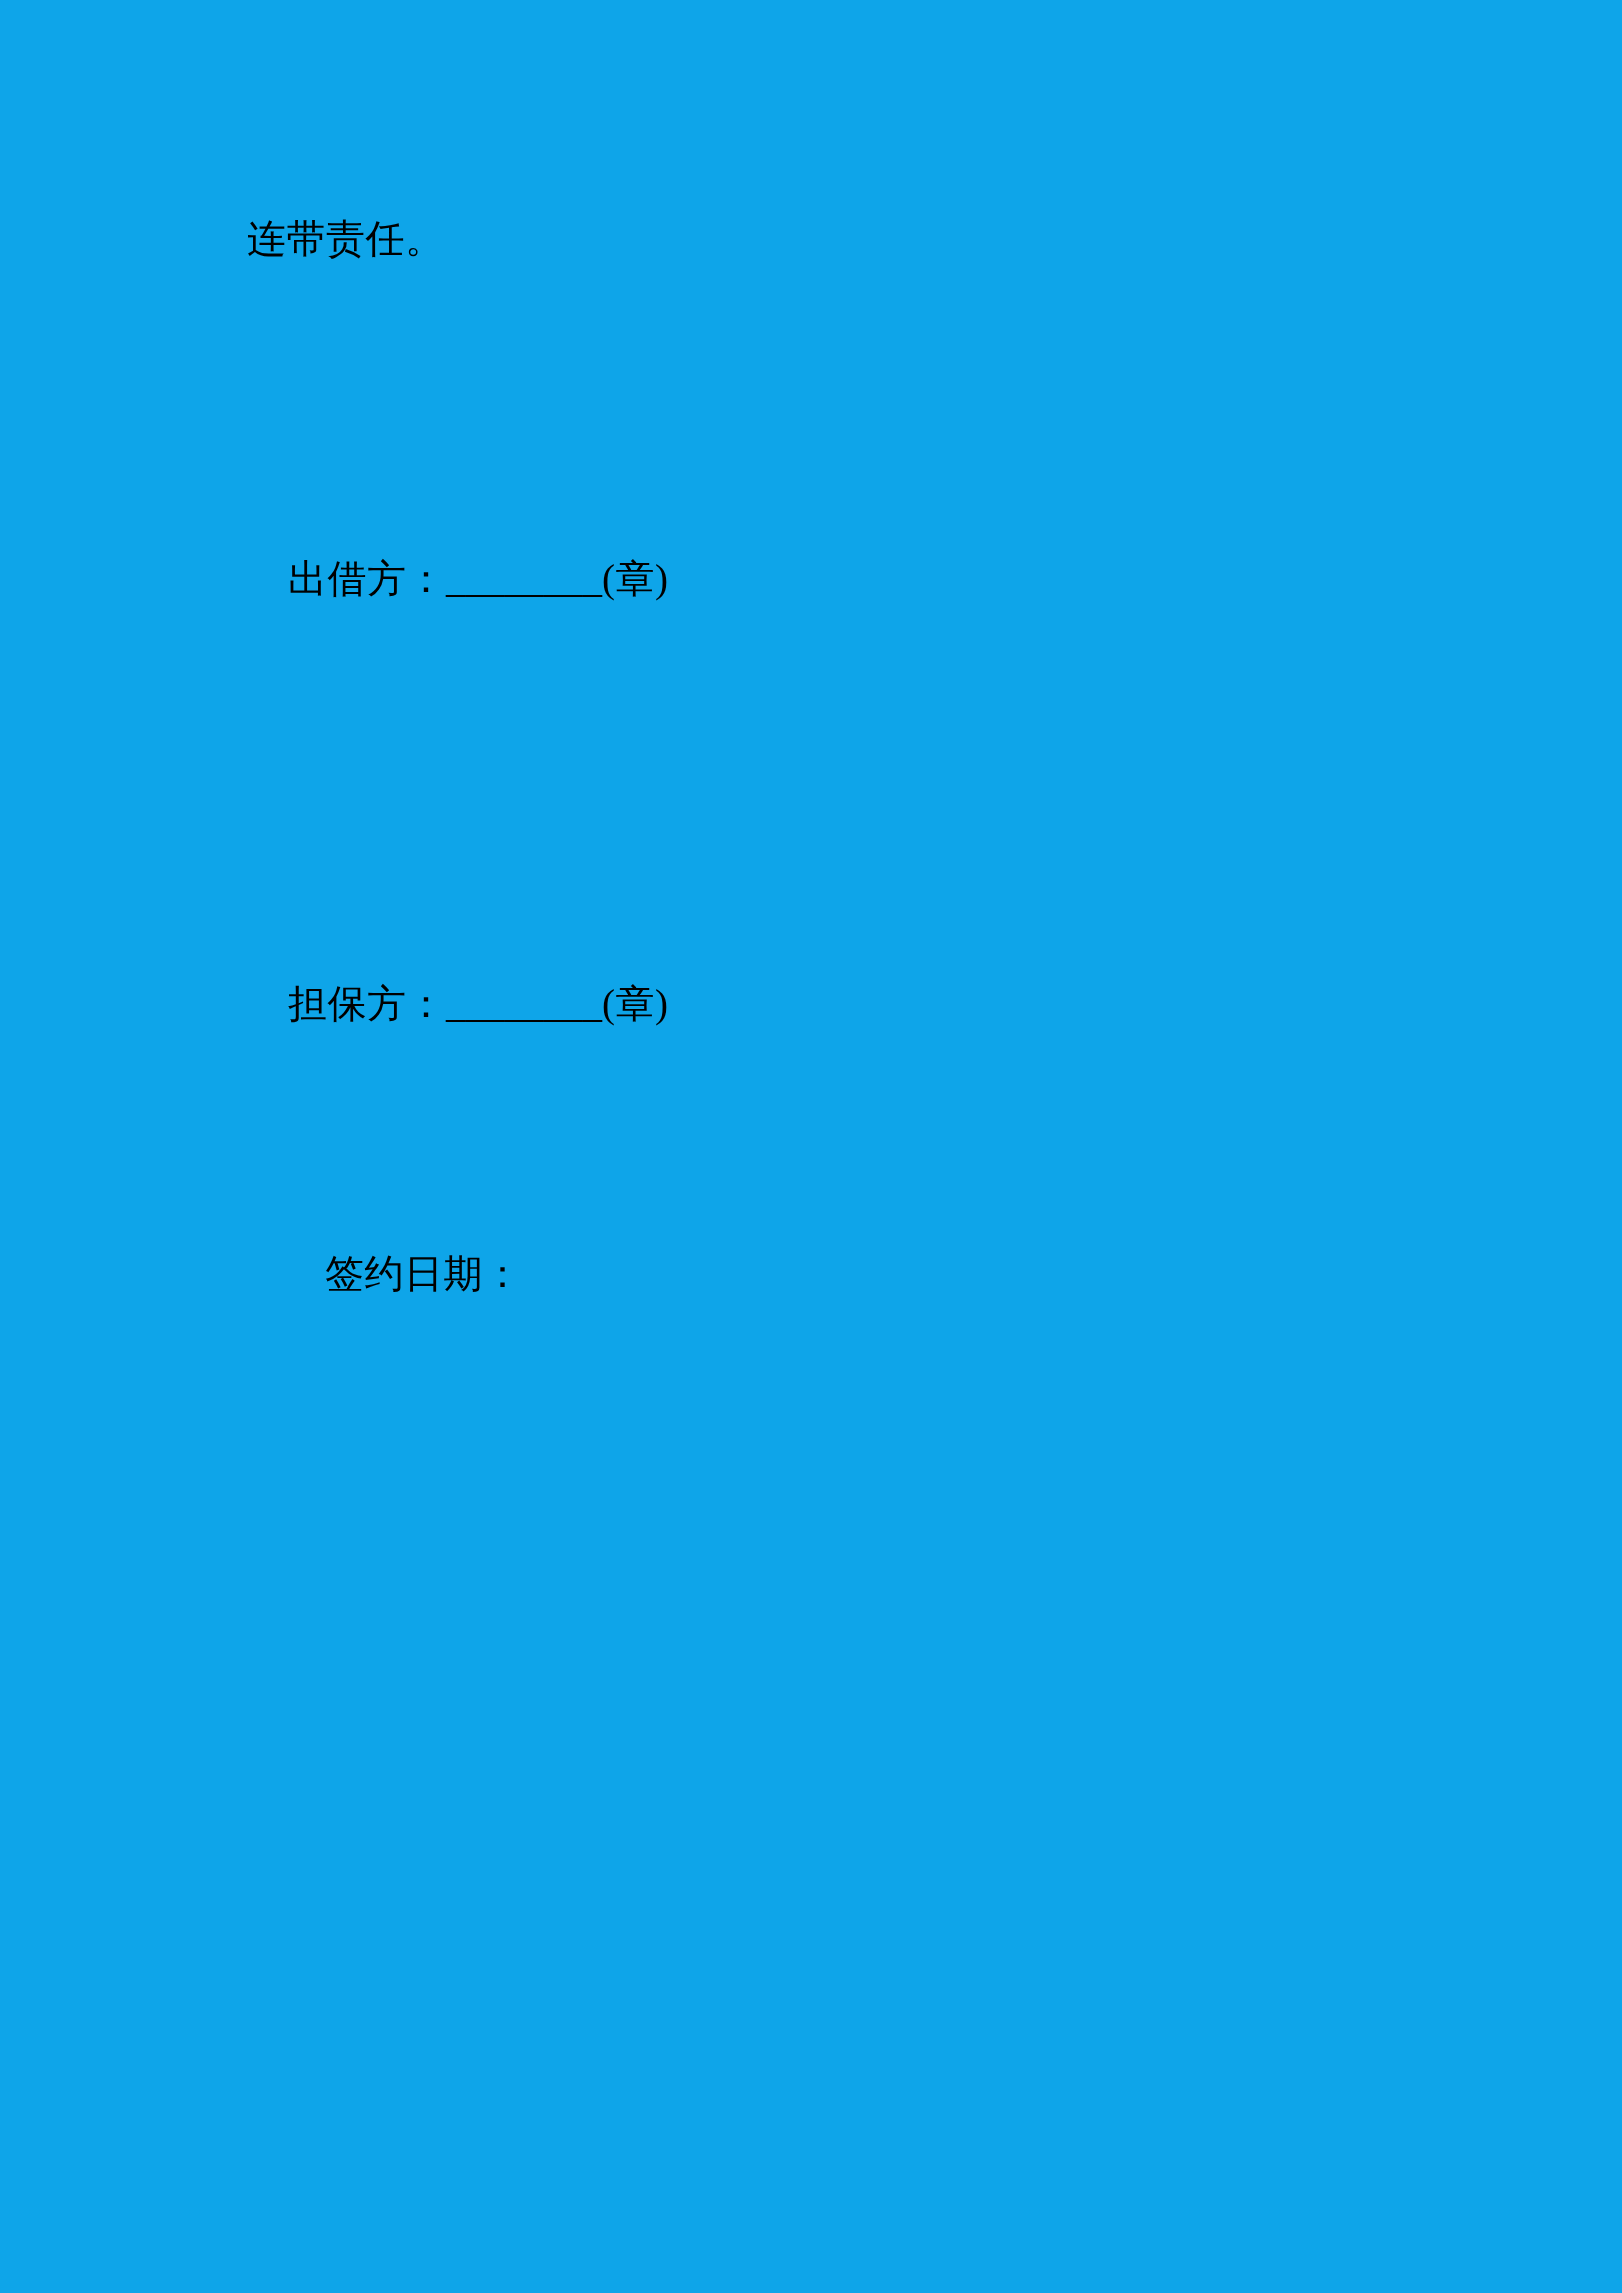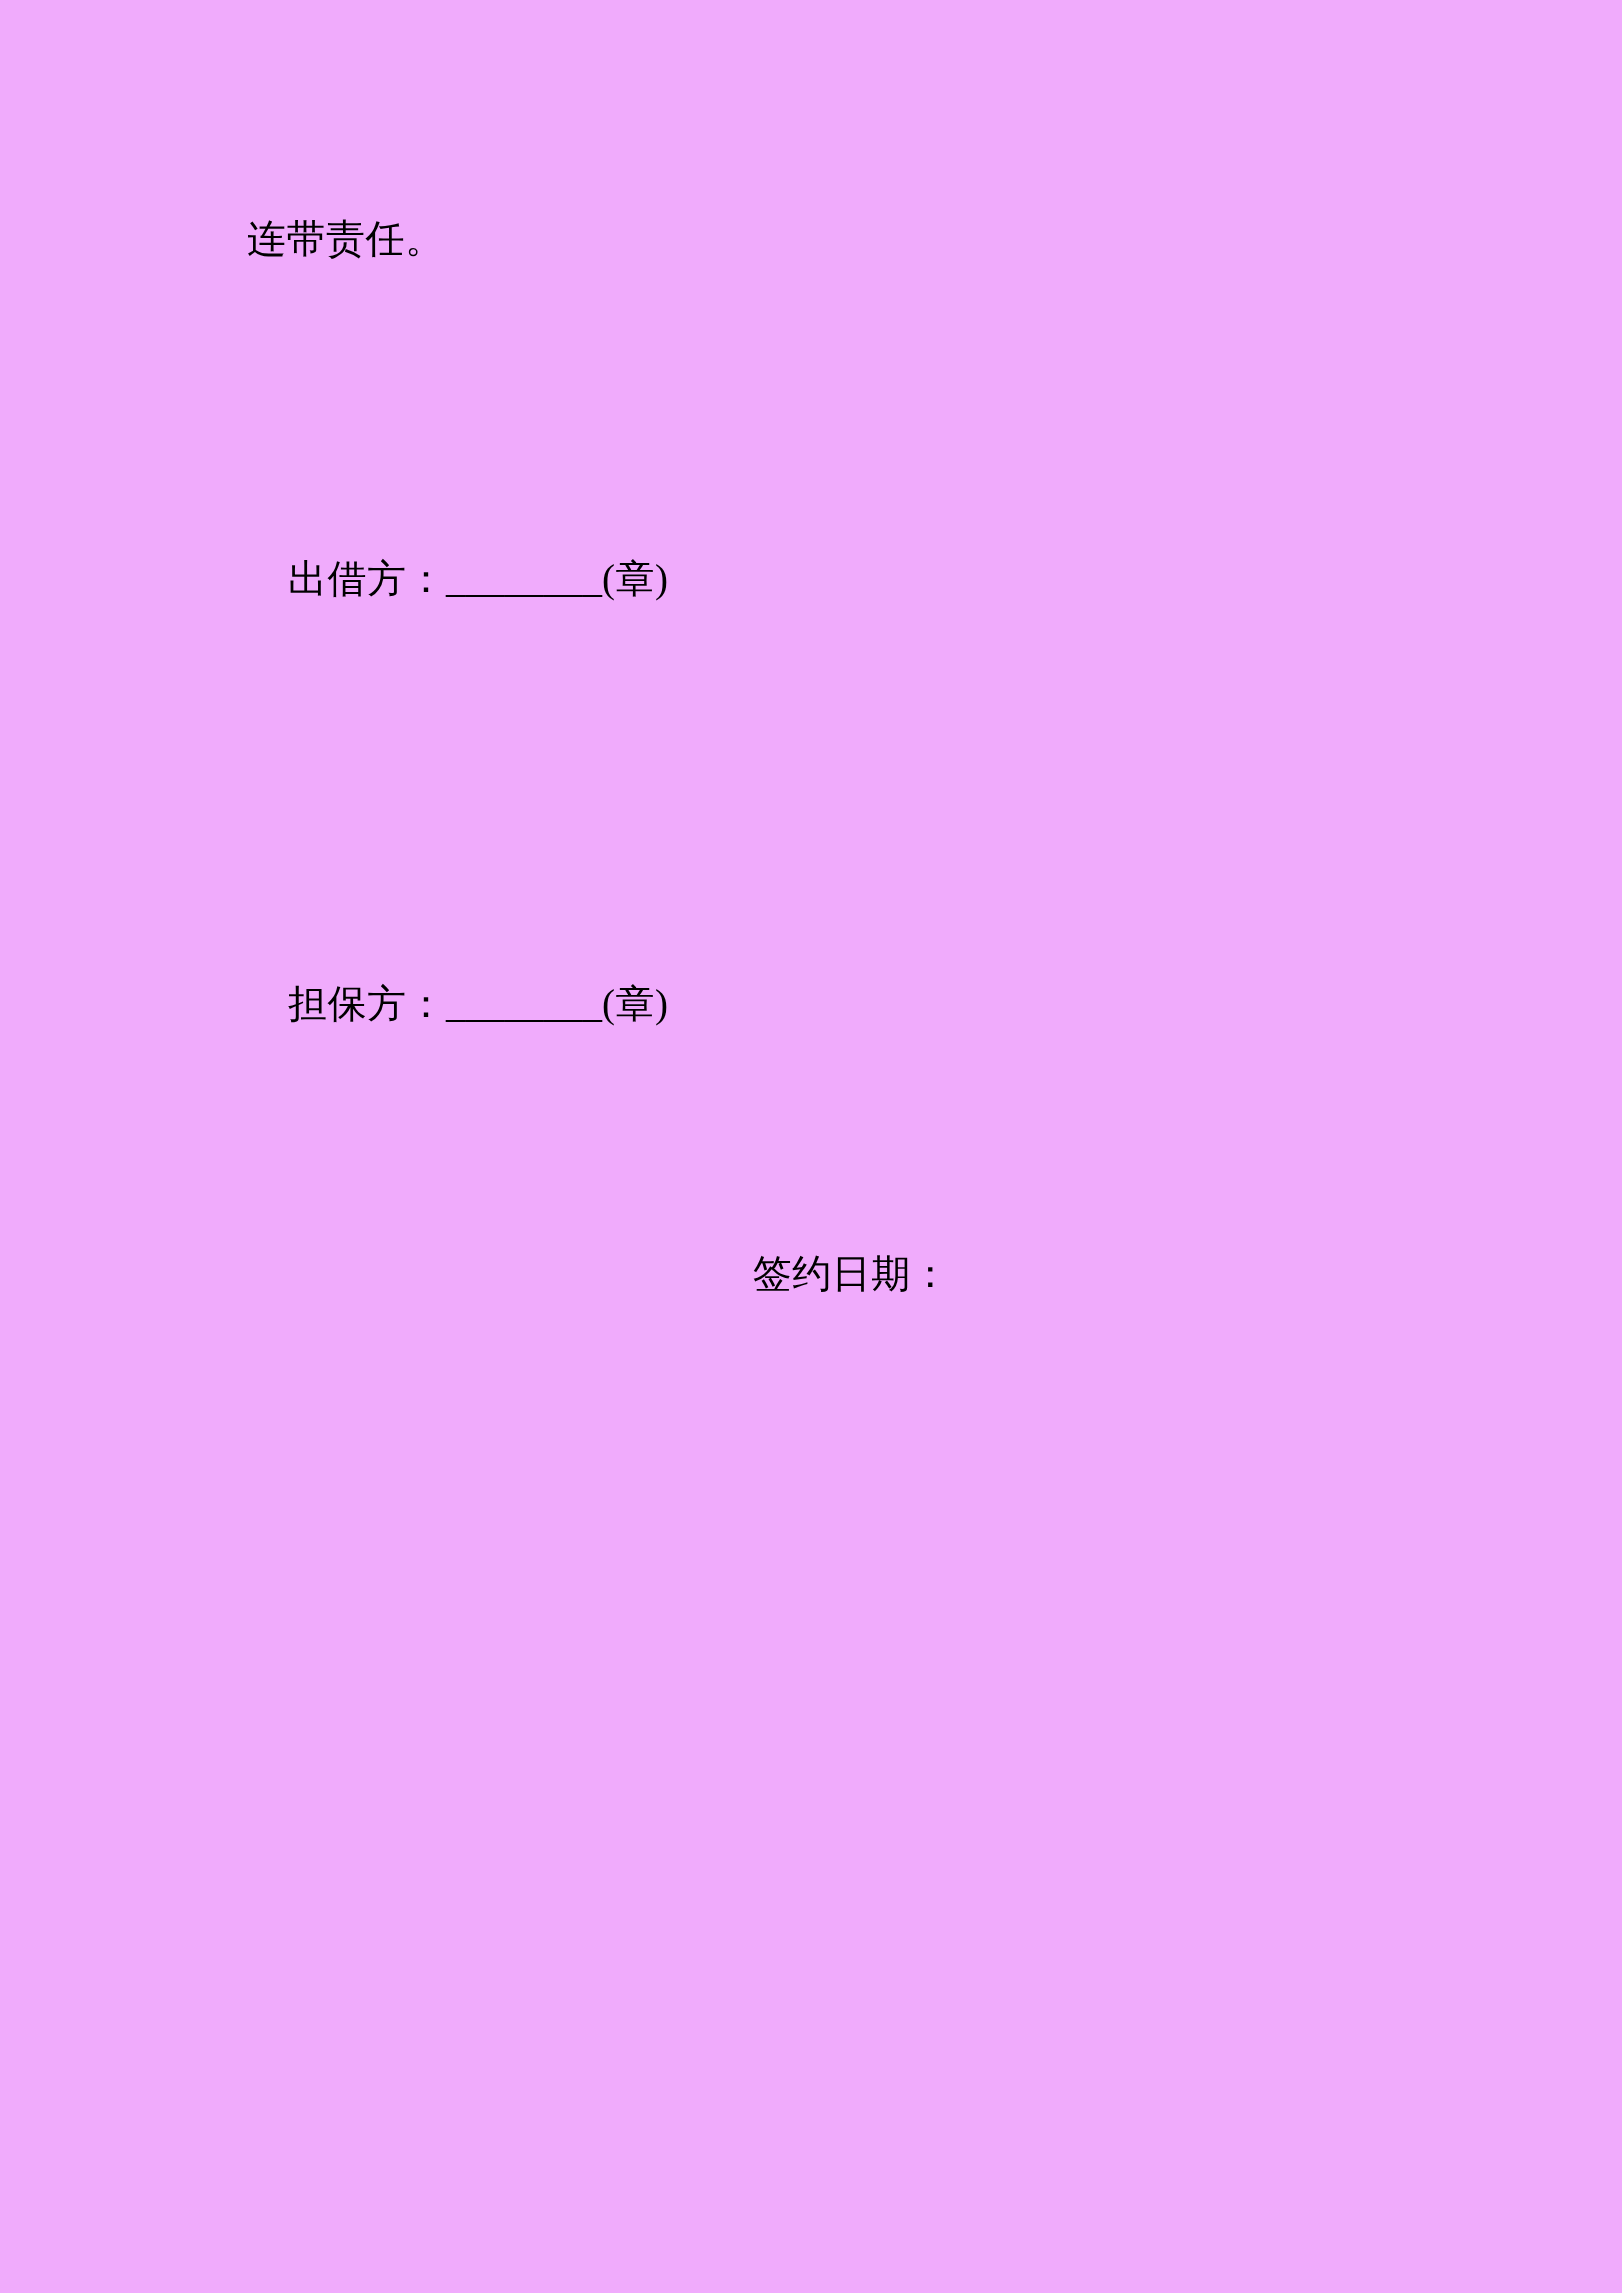--- a/index.html
+++ b/index.html
@@ -5,21 +5,21 @@
   html, body {
     margin: 0;
     padding: 0;
     background: #ffffff;
   }
   .page {
     position: relative;
     width: 1623px;
     height: 2294px;
     box-sizing: border-box;
-    background: #f0abfc;
+    background: #0ea5e9;
     color: #000000;
     font-family: "Liberation Serif", "DejaVu Serif", serif;
     font-size: 39px;
     line-height: 85px;
     padding-top: 196px;
     padding-left: 247px;
     padding-right: 245px;
     overflow: hidden;
   }
   .line {
@@ -29,21 +29,20 @@
     letter-spacing: 0.5px;
   }
   .indent {
     text-indent: 78px; 
   }
   .spacer {
     height: 85px;
   }
   .date-line {
     margin-top: 14.5px;
-    text-align: center;
   }
   .sig-blank {
     letter-spacing: 0;
   }
 </style>
 </head>
 <body>
 
 <div class="page">
 

